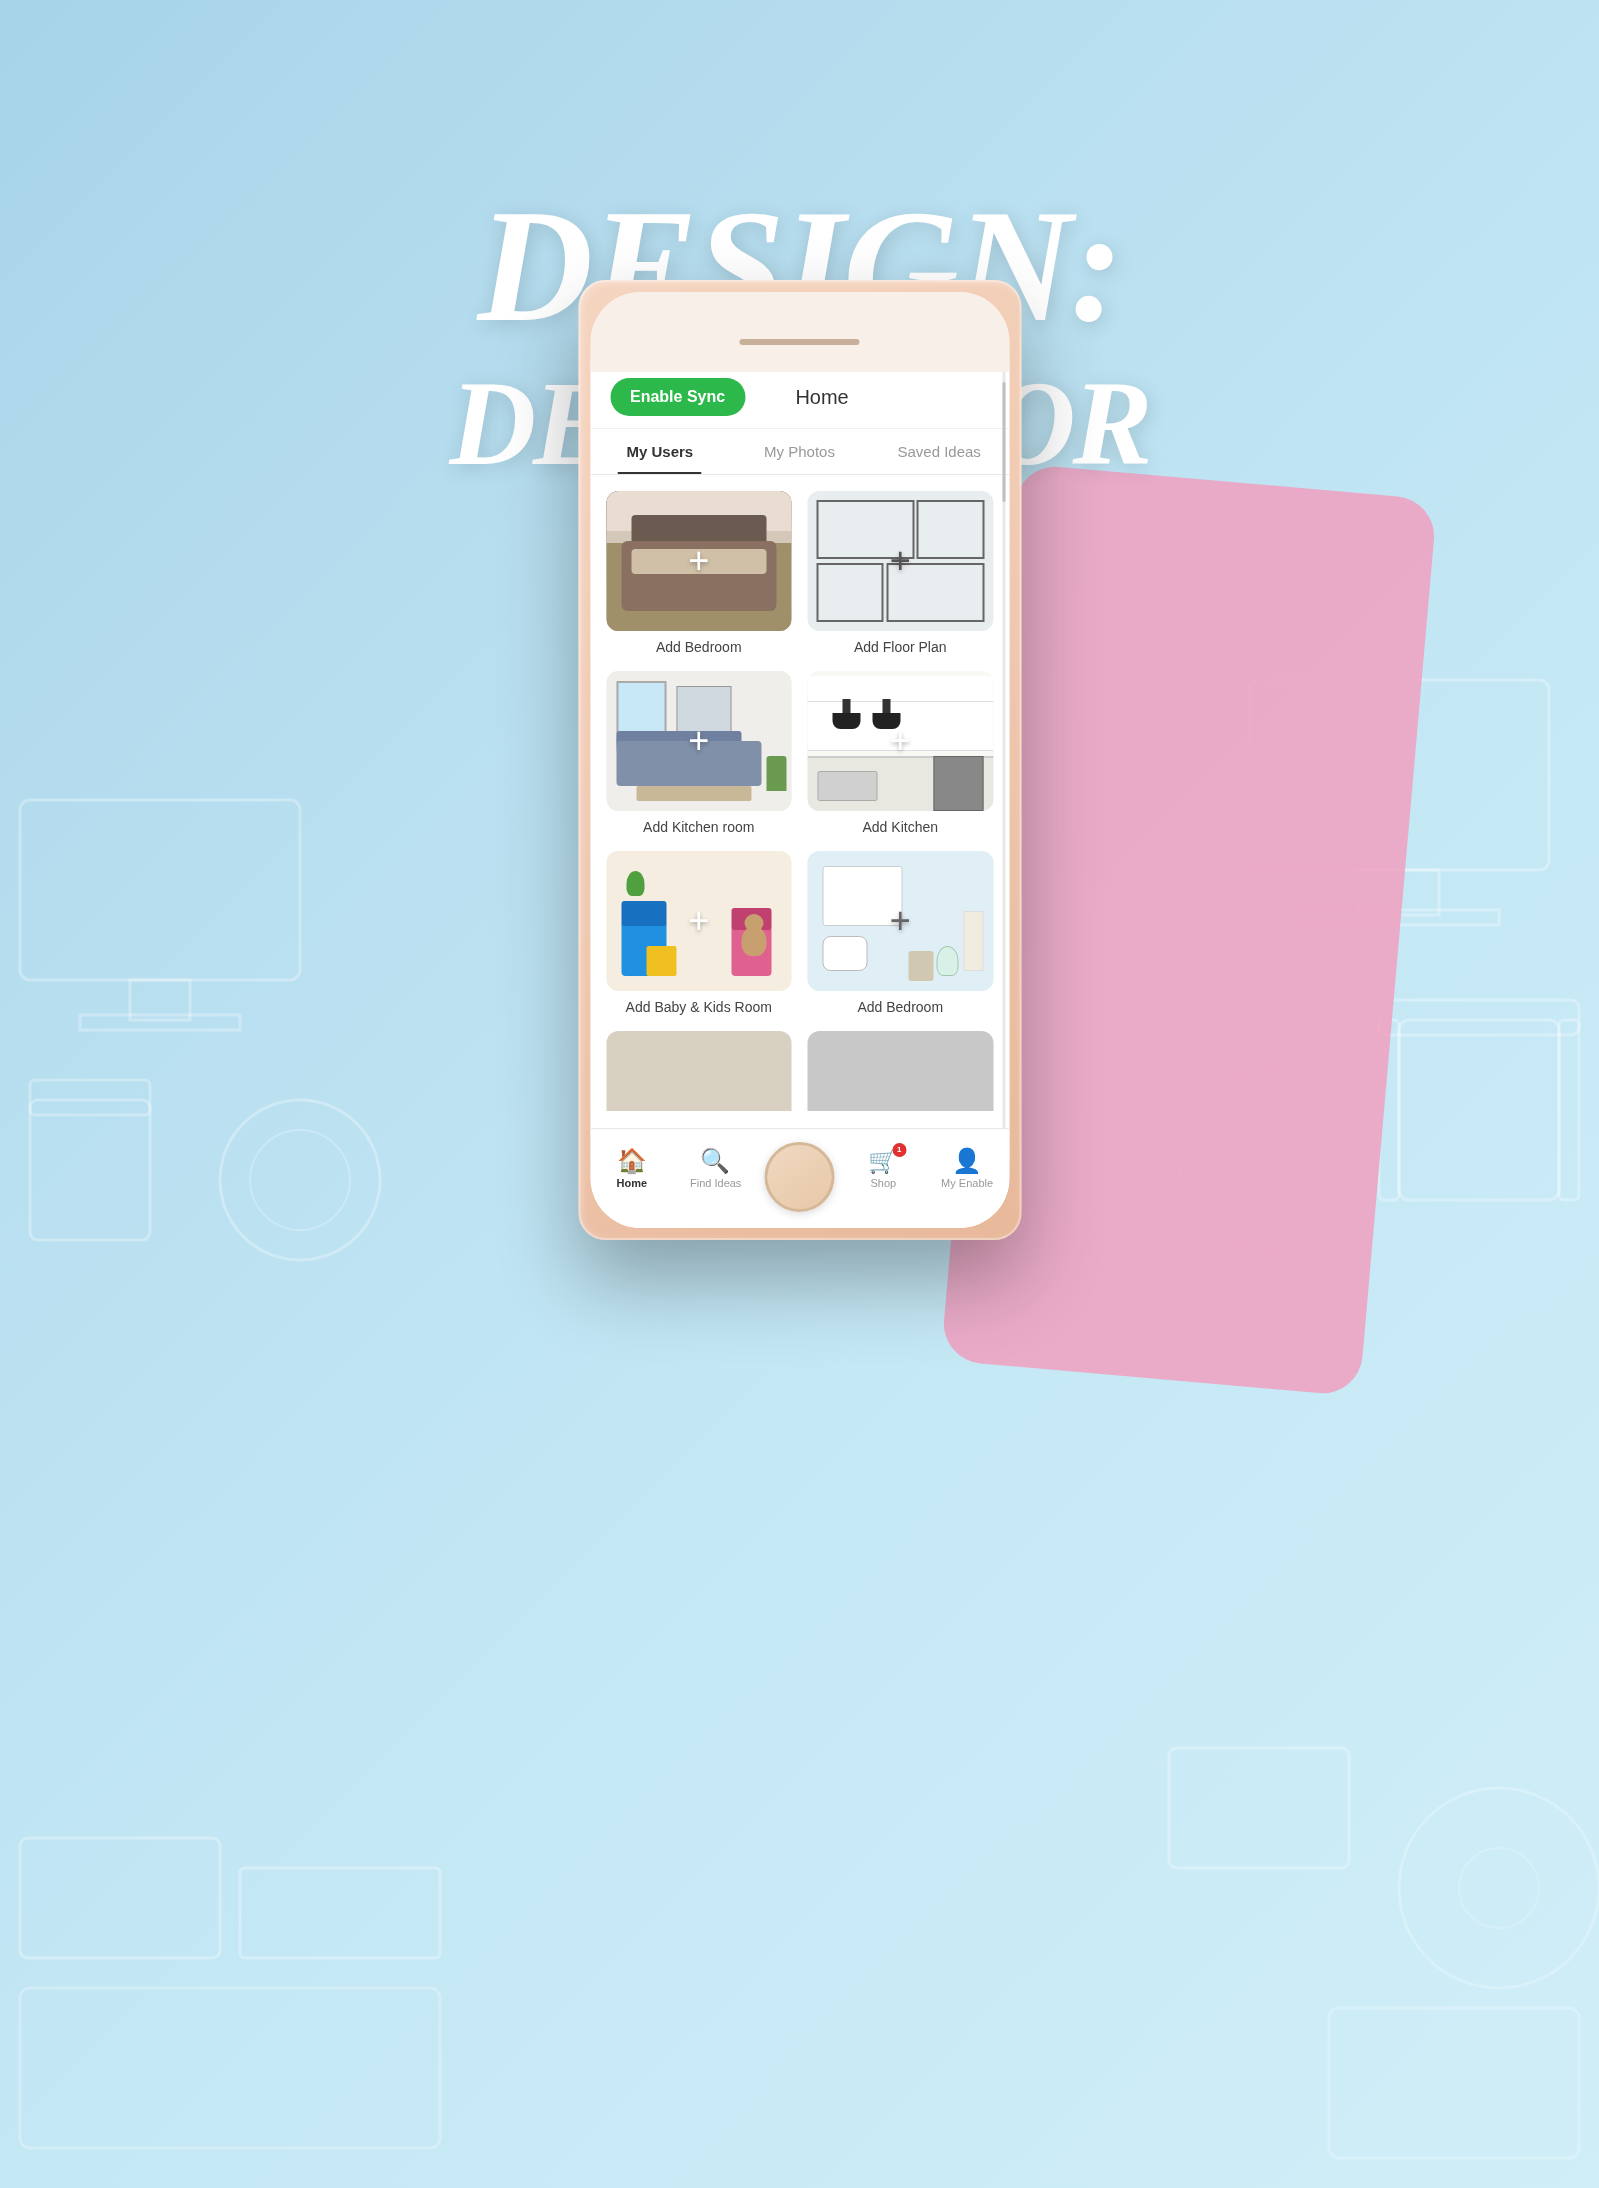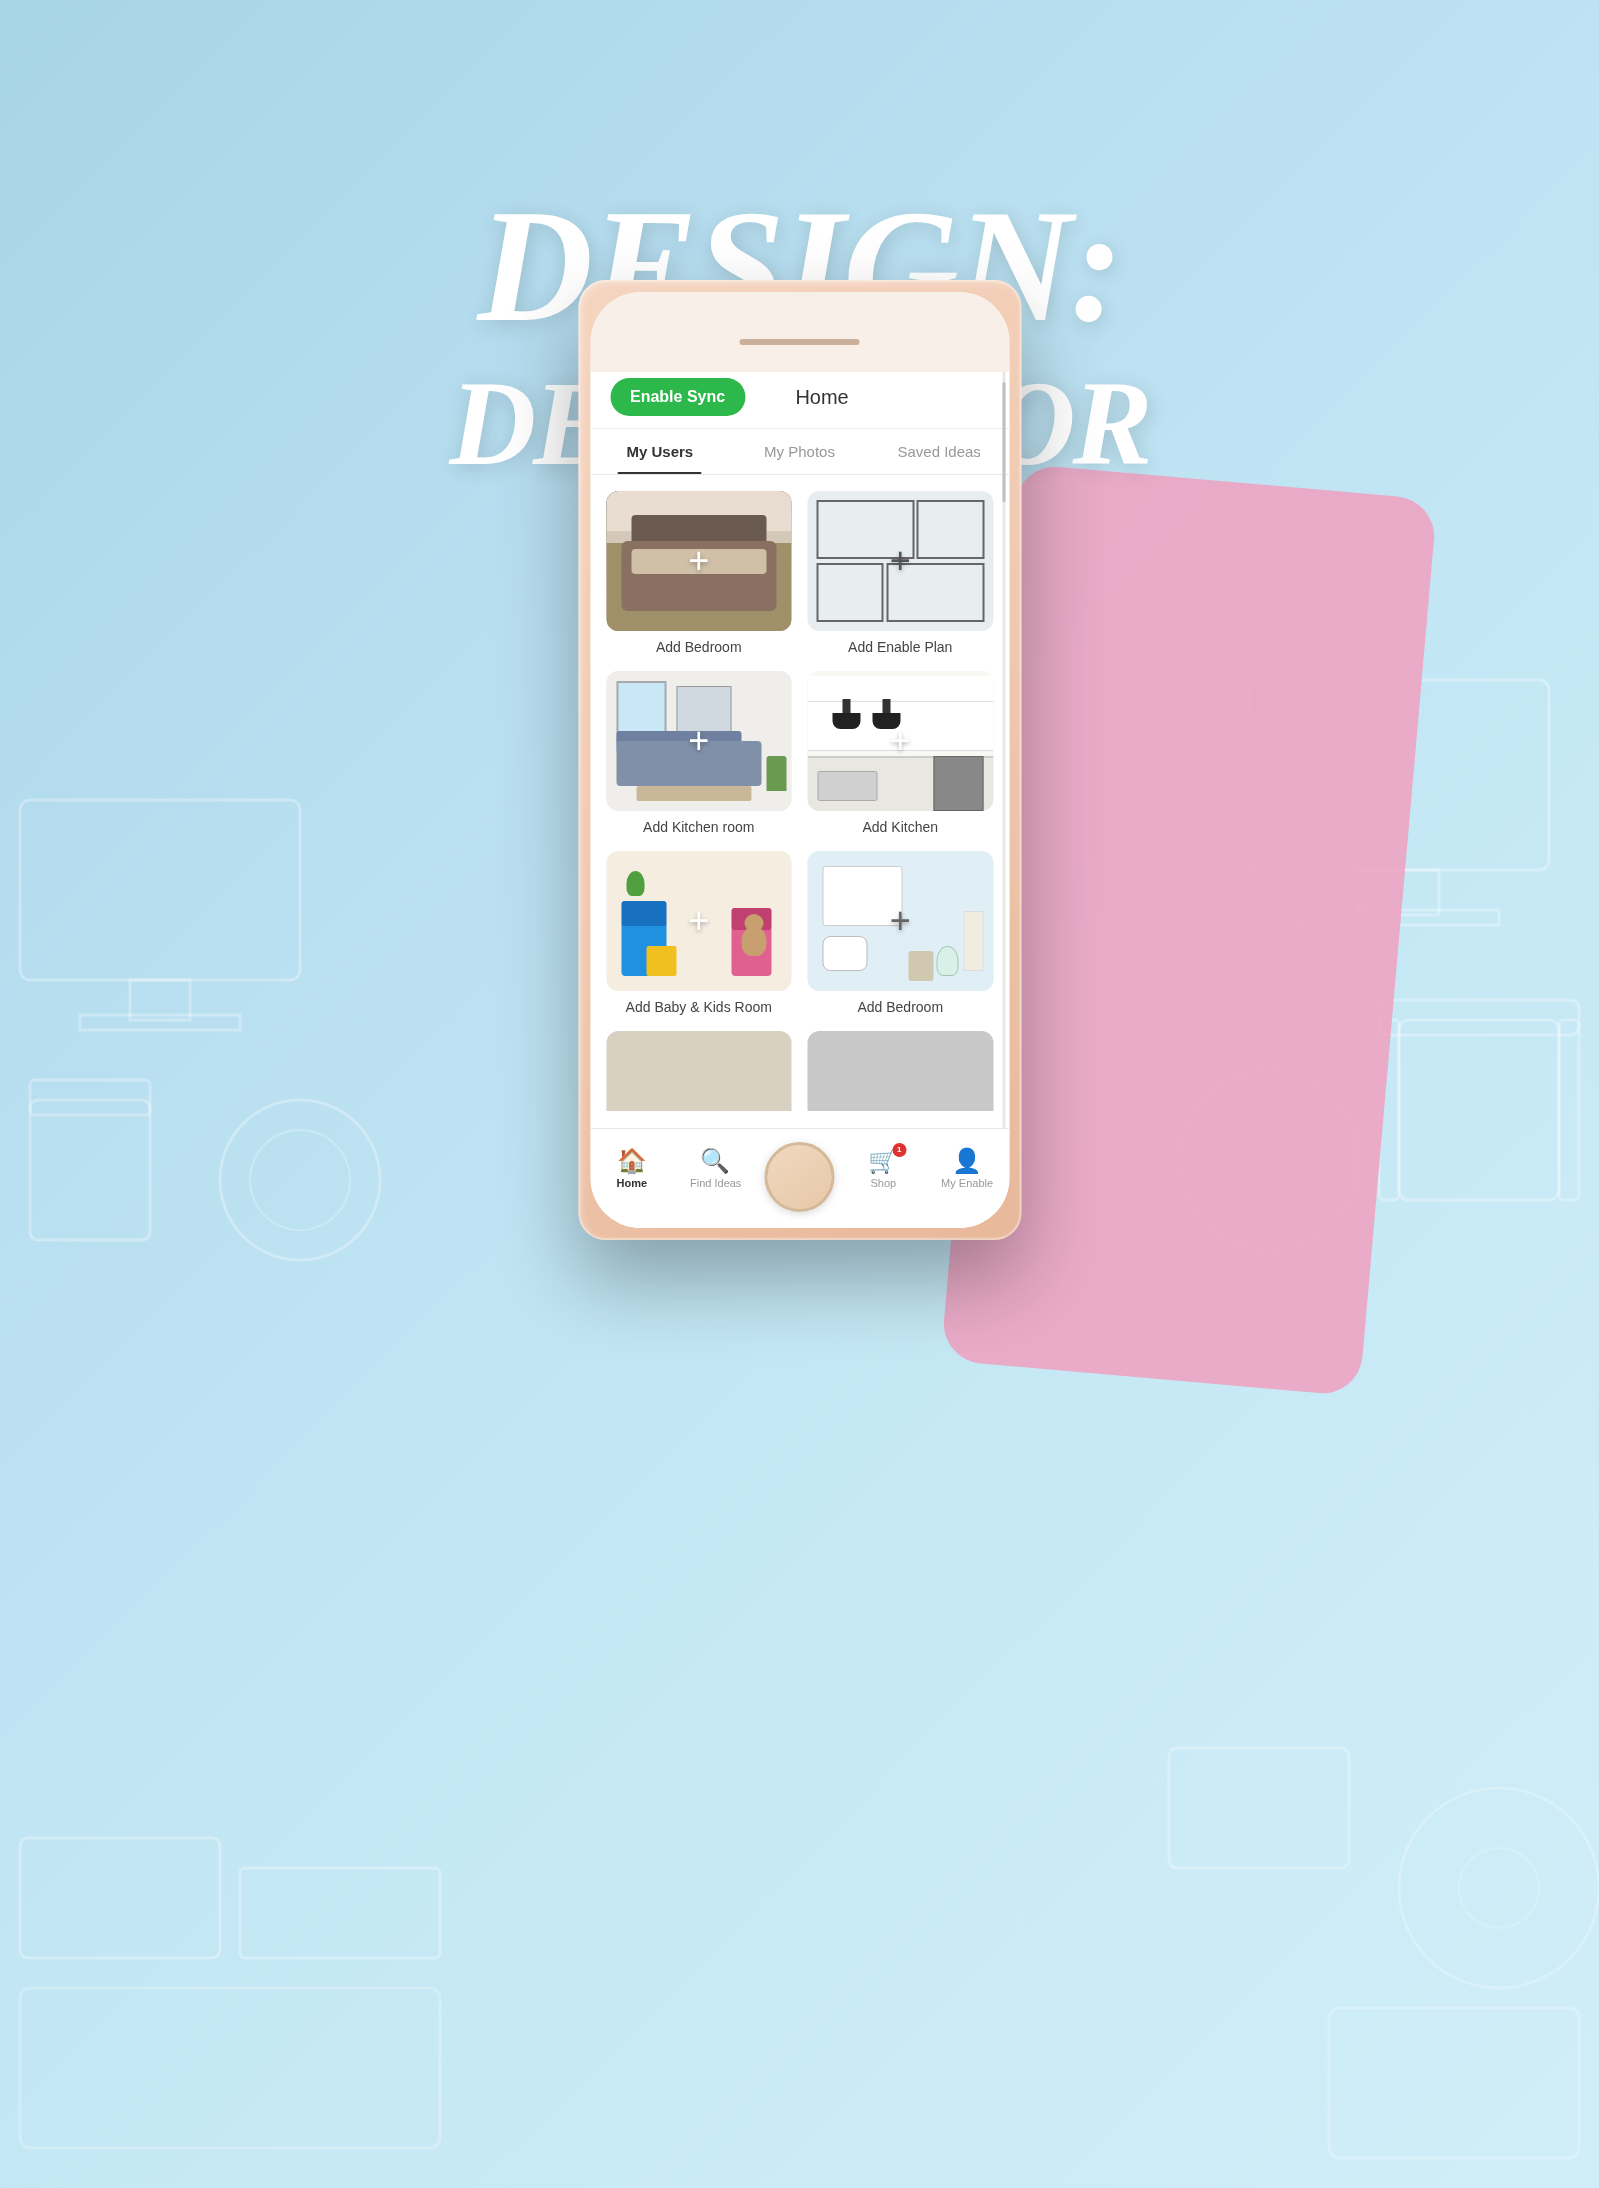--- a/index.html
+++ b/index.html
@@ -765,21 +765,21 @@
             <div class="room-item">
               <div class="room-image floorplan-bg">
                 <div class="floorplan-detail">
                   <div class="fp-room1"></div>
                   <div class="fp-room2"></div>
                   <div class="fp-room3"></div>
                   <div class="fp-room4"></div>
                 </div>
                 <span class="plus-icon" style="color:#555;">+</span>
               </div>
-              <div class="room-label">Add Enable Plan</div>
+              <div class="room-label">Add Floor Plan</div>
             </div>
 
             <div class="room-item">
               <div class="room-image livingroom-bg">
                 <div class="lr-wall"></div>
                 <div class="lr-window"></div>
                 <div class="lr-artwork"></div>
                 <div class="lr-sofa-back"></div>
                 <div class="lr-sofa"></div>
                 <div class="lr-table"></div>

